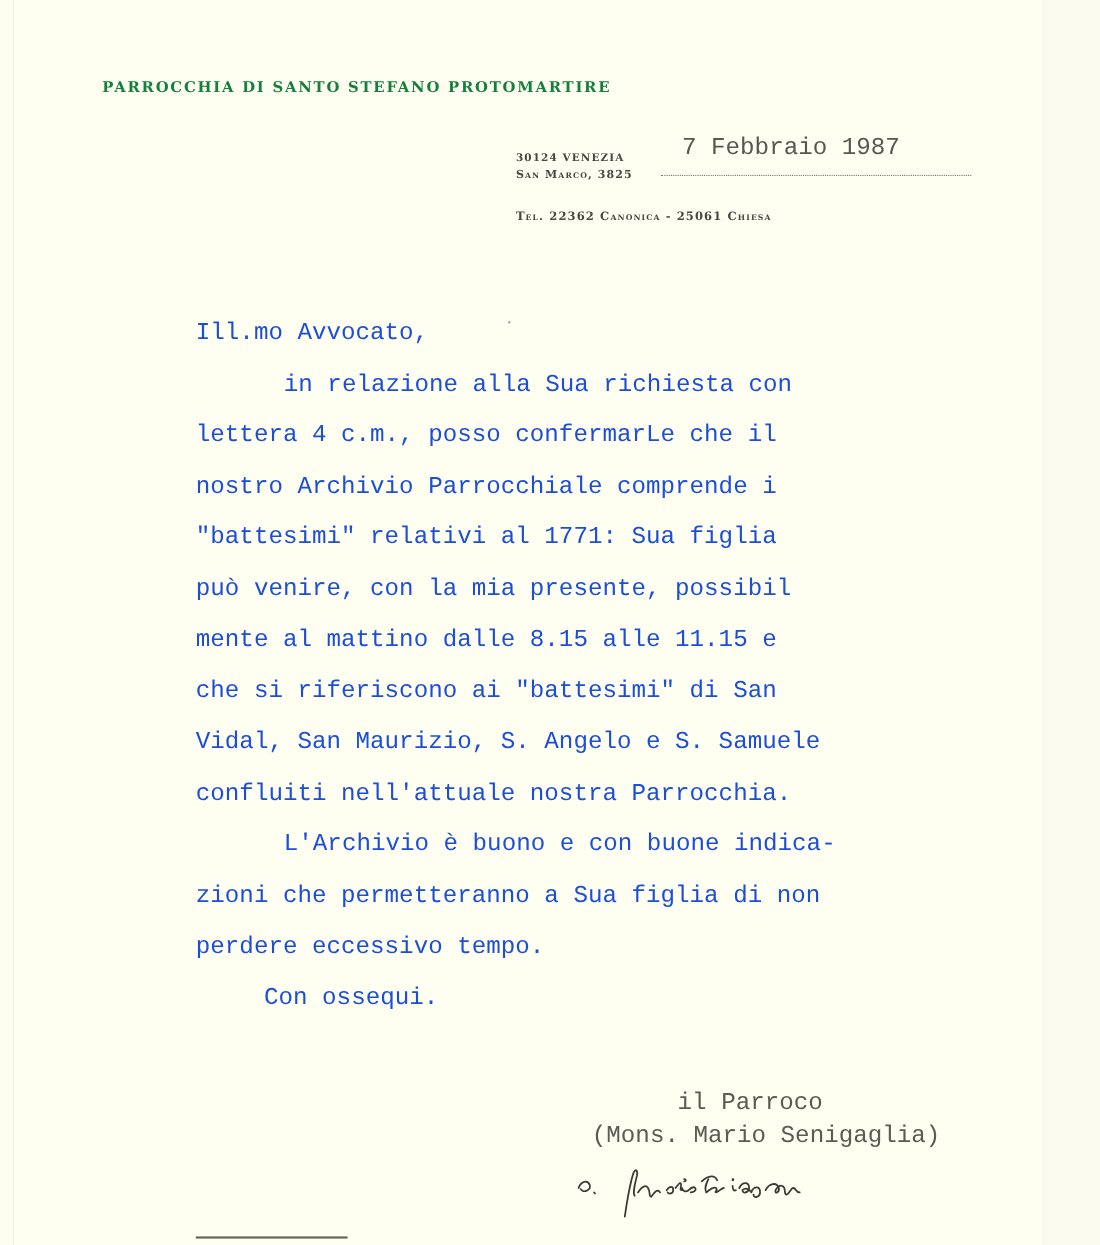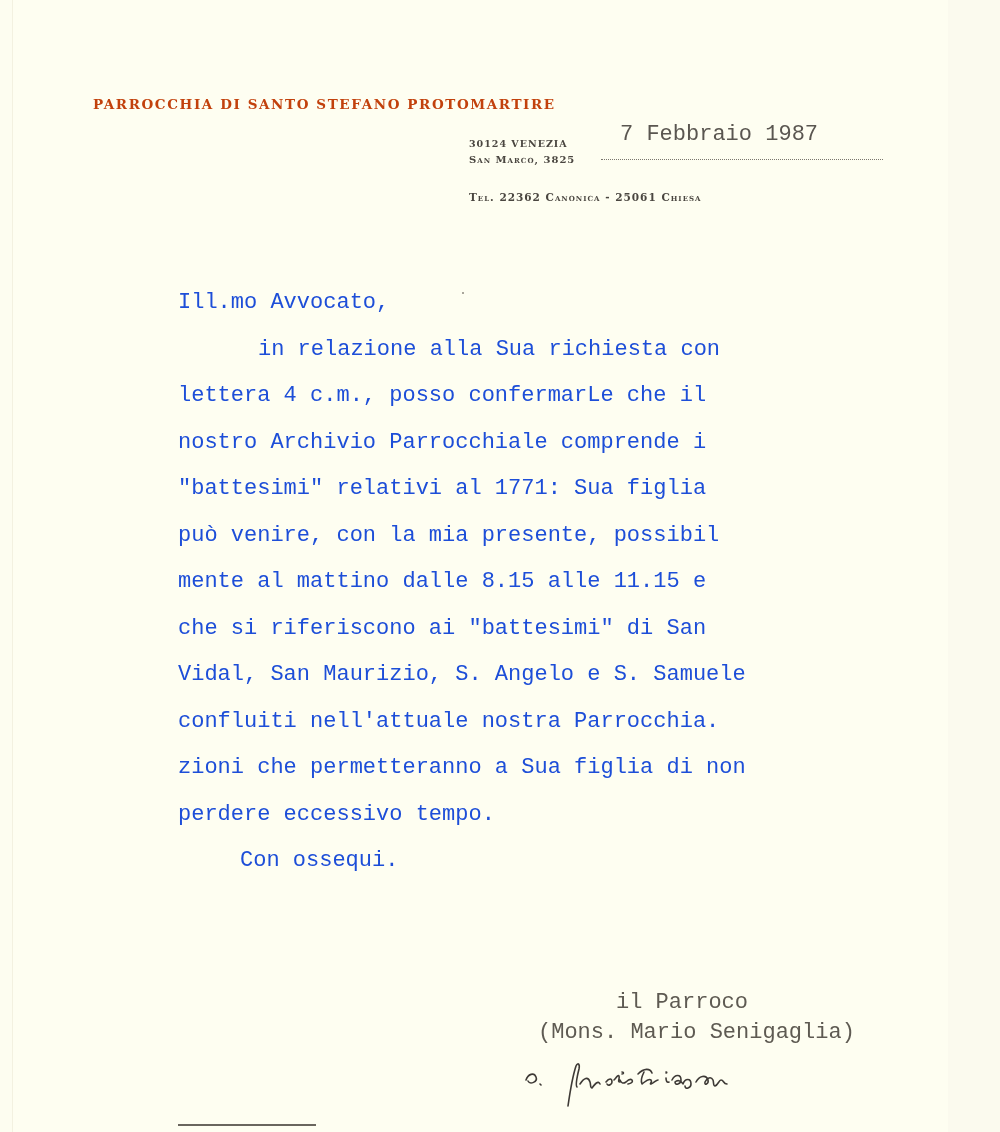--- a/index.html
+++ b/index.html
@@ -12,23 +12,23 @@
       position: absolute; left: 12px; top: 0; width: 935px; height: 1132px;
       background: #fefef1;
       border-left: 1px solid #f3f1e0;
       border-right: 1px solid #ece9d6;
     }
     .right-strip {
       position: absolute; left: 948px; top: 0; width: 52px; height: 1132px;
       background: #fbfaee;
     }
     .letterhead-title {
-      position: absolute; left: 93px; top: 96px;
+      position: absolute; left: 93px; top: 72px;
       font-family: "DejaVu Serif", serif; font-weight: bold;
-      font-size: 13.5px; letter-spacing: 1.6px; color: #c2410c;
+      font-size: 13.5px; letter-spacing: 1.6px; color: #15803d;
       white-space: nowrap;
     }
     .date {
       position: absolute; left: 620px; top: 122px;
       font-family: "Liberation Mono", monospace; font-size: 22px;
       color: #5a5650; white-space: nowrap;
     }
     .addr {
       position: absolute; left: 469px;
       font-family: "DejaVu Serif", serif; font-weight: bold;
@@ -84,20 +84,21 @@
   <div class="line">Ill.mo Avvocato,</div>
   <div class="line indent">in relazione alla Sua richiesta con</div>
   <div class="line">lettera 4 c.m., posso confermarLe che il</div>
   <div class="line">nostro Archivio Parrocchiale comprende i</div>
   <div class="line">"battesimi" relativi al 1771: Sua figlia</div>
   <div class="line">può venire, con la mia presente, possibil</div>
   <div class="line">mente al mattino dalle 8.15 alle 11.15 e</div>
   <div class="line">che si riferiscono ai "battesimi" di San</div>
   <div class="line">Vidal, San Maurizio, S. Angelo e S. Samuele</div>
   <div class="line">confluiti nell'attuale nostra Parrocchia.</div>
+  <div class="line indent">L'Archivio è buono e con buone indica-</div>
   <div class="line">zioni che permetteranno a Sua figlia di non</div>
   <div class="line">perdere eccessivo tempo.</div>
   <div class="line indent-small">Con ossequi.</div>
 </div>
 
 <div class="closing">
   <div class="role">il Parroco</div>
   <div class="name">(Mons. Mario Senigaglia)</div>
 </div>
 

